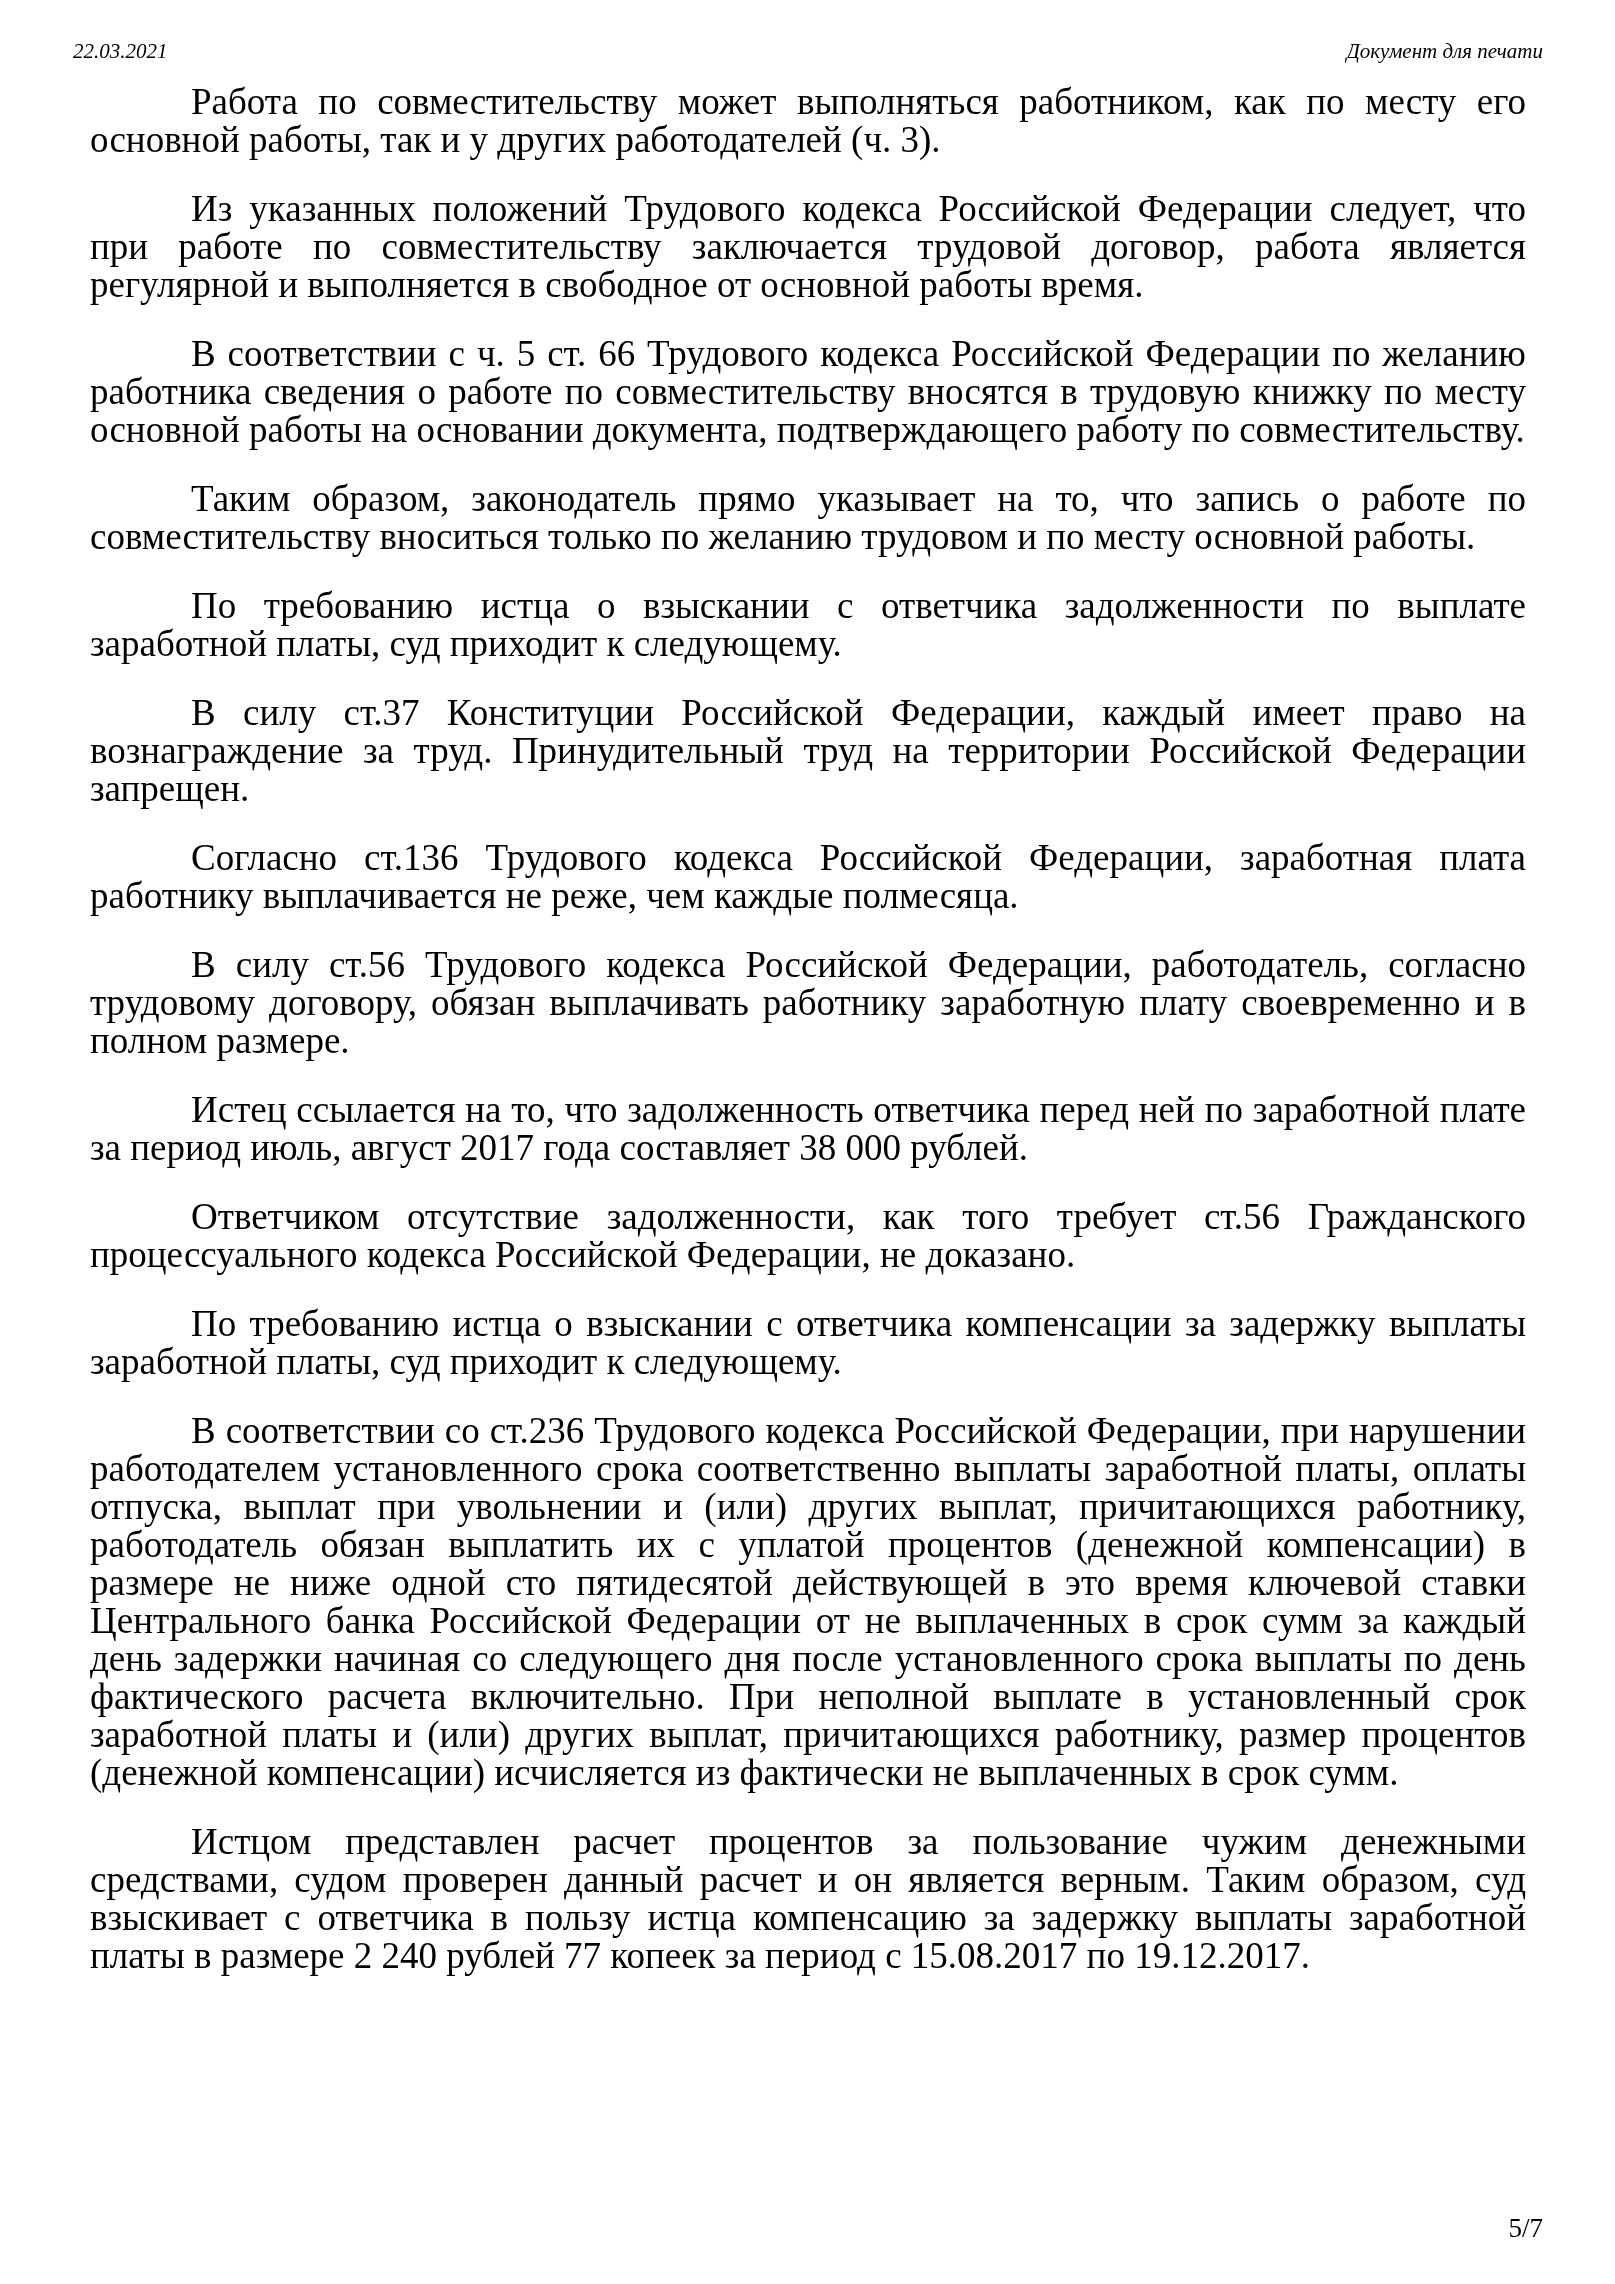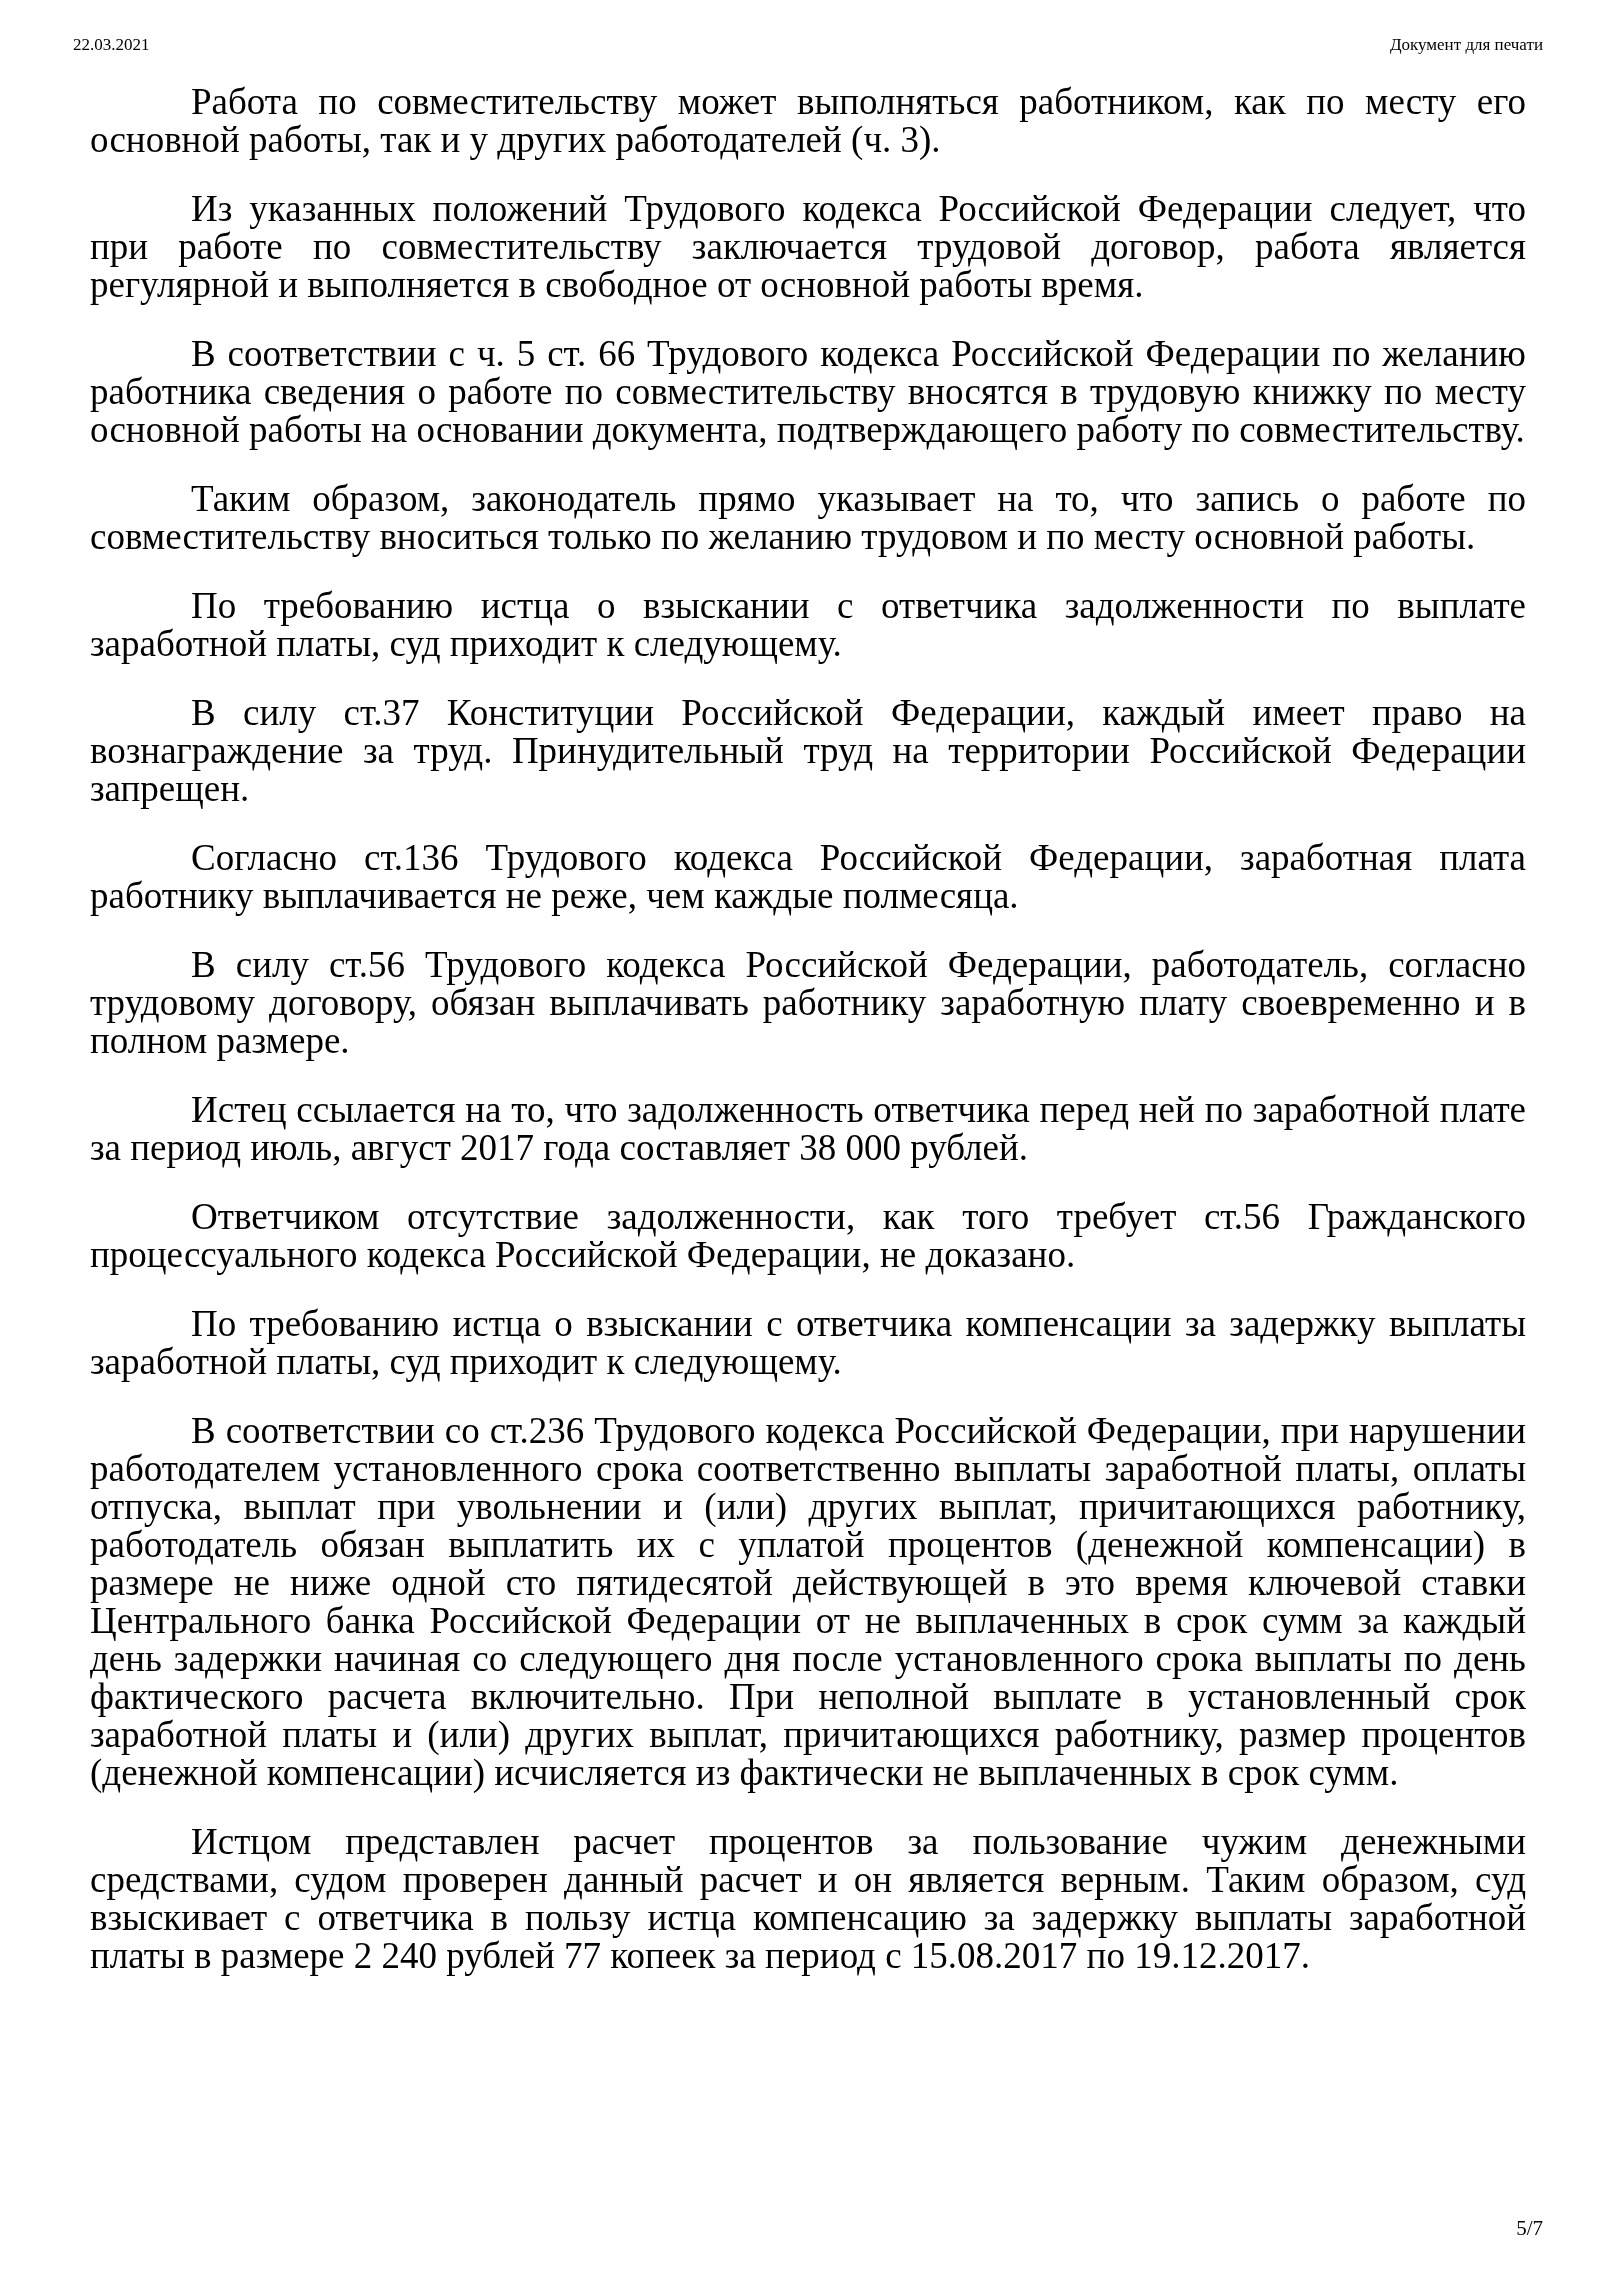--- a/index.html
+++ b/index.html
@@ -11,27 +11,28 @@
     position: relative;
     width: 1616px;
     height: 2284px;
     background: #ffffff;
     color: #000000;
     font-family: "Liberation Serif", "DejaVu Serif", serif;
     overflow: hidden;
   }
   .print-header {
     position: absolute;
-    top: 32px;
+    top: 38px;
     left: 73px;
     right: 73px;
     height: 26px;
-    font-size: 17px;
+    font-size: 21px;
     line-height: 26px;
     color: #000000;
+    font-style: italic;
   }
   .print-header .date {
     position: absolute;
     left: 0;
     top: 0;
     white-space: nowrap;
   }
   .print-header .title {
     position: absolute;
     left: 0;
@@ -50,21 +51,21 @@
     text-align: justify;
   }
   .doc-body p {
     margin: 0 0 31px 0;
     text-indent: 101px;
   }
   .print-footer {
     position: absolute;
     top: 2215px;
     right: 73px;
-    font-size: 21px;
+    font-size: 27px;
     line-height: 26px;
     text-align: center;
     white-space: nowrap;
   }
 </style>
 </head>
 <body>
 
 <div class="page">
 

